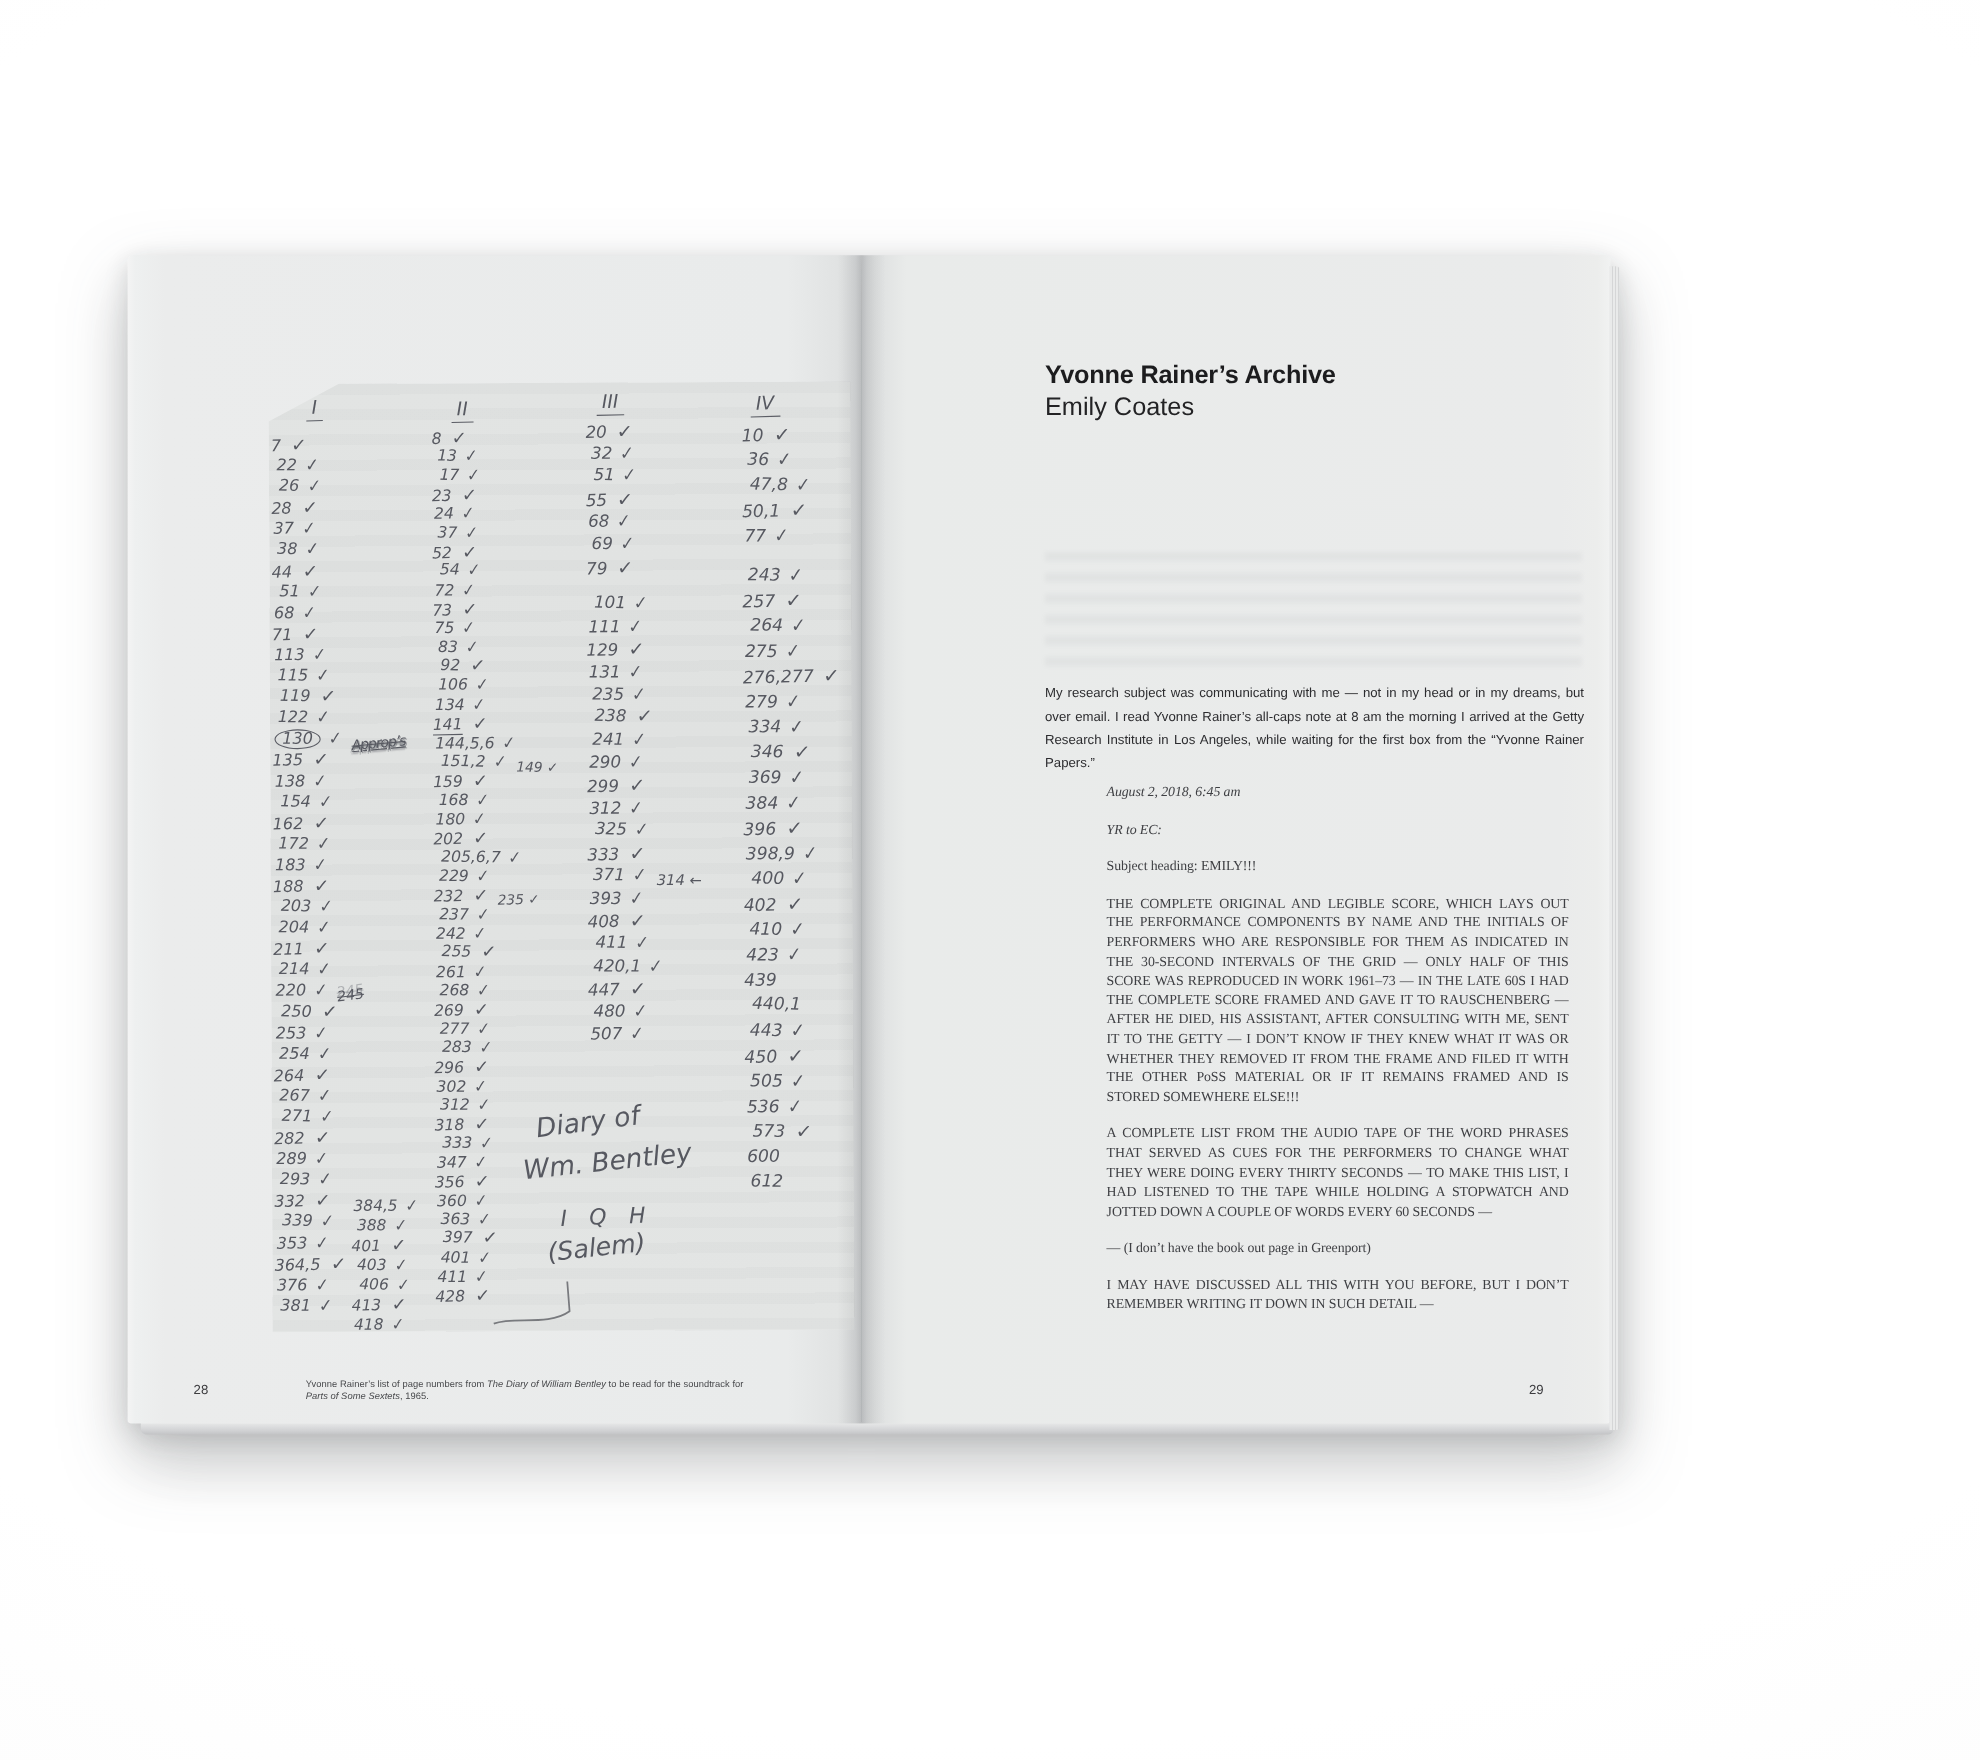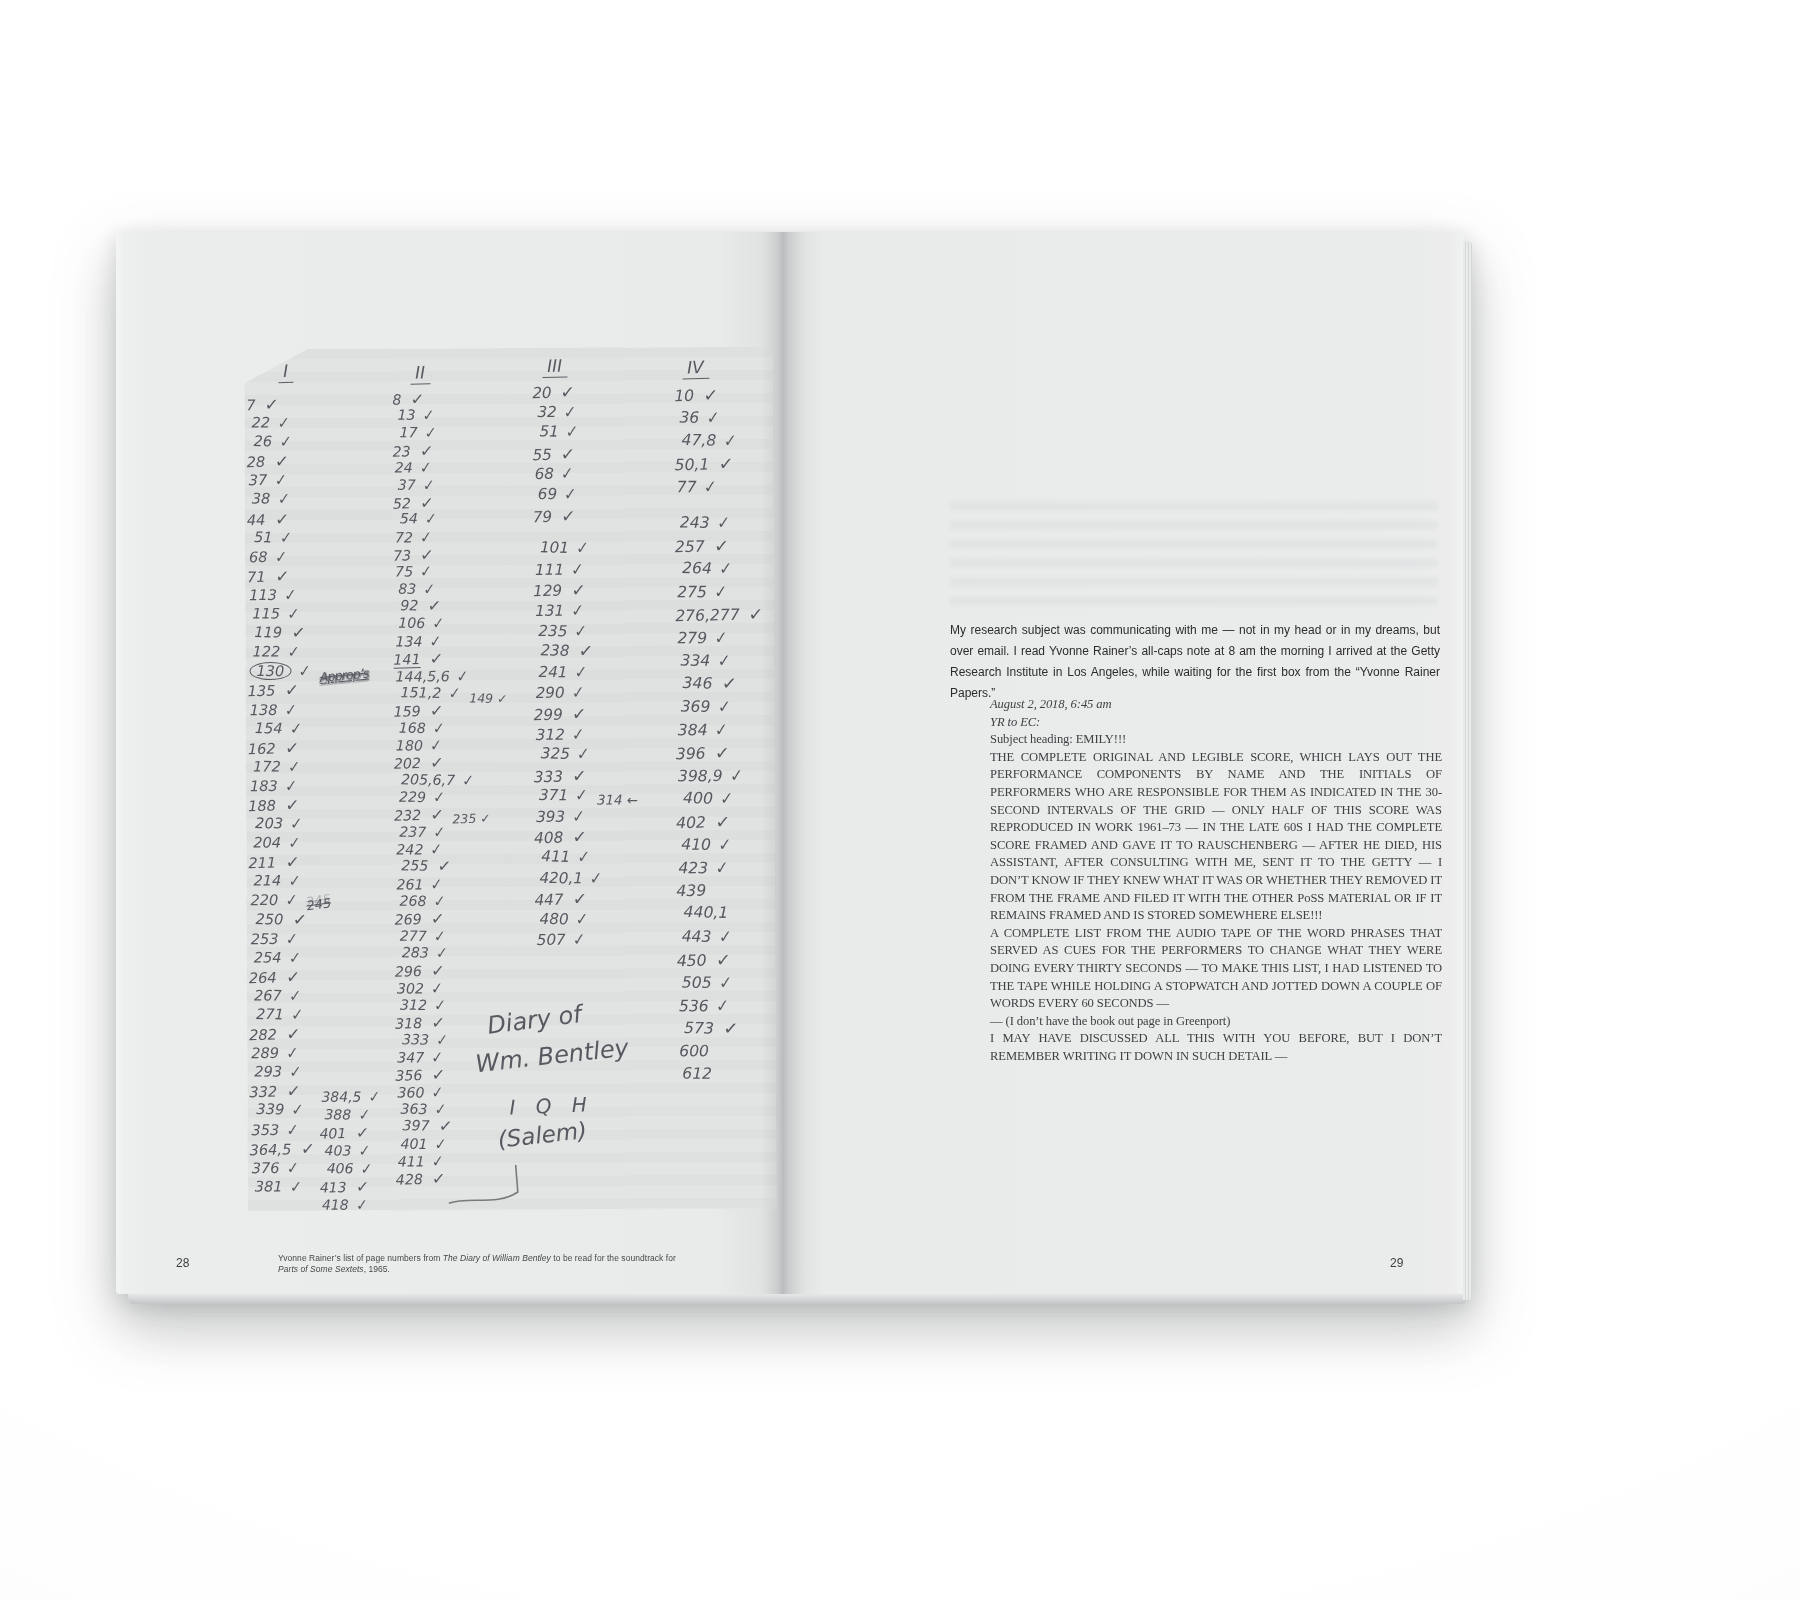--- a/index.html
+++ b/index.html
@@ -75,21 +75,21 @@
   .pagenum.right{left:607px;}
 
   
   .rp-head{position:absolute;left:167px;top:94px;width:500px;color:#1c1c1e;}
   .rp-title{margin:0;font-size:23px;line-height:28px;font-weight:bold;letter-spacing:-.2px;}
   .rp-author{margin:0;font-size:23px;line-height:30px;font-weight:400;color:#232325;}
   .rp-intro{position:absolute;left:167px;top:388px;width:490px;font-size:12px;line-height:21px;
     color:#2c2c2f;text-align:justify;}
   .letter{position:absolute;left:207px;top:464px;width:452px;font-family:"Liberation Serif",serif;
     font-size:12.6px;line-height:17.6px;color:#3e3f43;letter-spacing:-.1px;}
-  .lp{margin:0;text-align:justify;}
+  .lp{margin:16px;text-align:justify;}
   .lp.italic{font-style:italic;}
 </style>
 </head>
 <body>
 
 <div class="photo">
   <div class="book">
 
     <div class="page page-left">
       <div class="scan">
@@ -118,20 +118,24 @@
 
       <div class="caption">
         <span>Yvonne Rainer’s list of page numbers from </span><i>The Diary of William Bentley</i><span> to be read for the soundtrack for</span><br>
         <i>Parts of Some Sextets</i><span>, 1965.</span>
       </div>
       <div class="pagenum left">28</div>
     </div>
 
     <div class="page page-right">
       <div class="showthrough"></div>
+      <div class="rp-head">
+        <h1 class="rp-title">Yvonne Rainer’s Archive</h1>
+        <p class="rp-author">Emily Coates</p>
+      </div>
       <div class="rp-intro">My research subject was communicating with me — not in my head or in my dreams, but over email. I read Yvonne Rainer’s all-caps note at 8 am the morning I arrived at the Getty Research Institute in Los Angeles, while waiting for the first box from the “Yvonne Rainer Papers.”</div>
       <div class="letter">
           <p class="lp italic">August 2, 2018, 6:45 am</p>
           <p class="lp italic">YR to EC:</p>
           <p class="lp plain">Subject heading: EMILY!!!</p>
           <p class="lp caps">THE COMPLETE ORIGINAL AND LEGIBLE SCORE, WHICH LAYS OUT THE PERFORMANCE COMPONENTS BY NAME AND THE INITIALS OF PERFORMERS WHO ARE RESPONSIBLE FOR THEM AS INDICATED IN THE 30-SECOND INTERVALS OF THE GRID — ONLY HALF OF THIS SCORE WAS REPRODUCED IN WORK 1961–73 — IN THE LATE 60S I HAD THE COMPLETE SCORE FRAMED AND GAVE IT TO RAUSCHENBERG — AFTER HE DIED, HIS ASSISTANT, AFTER CONSULTING WITH ME, SENT IT TO THE GETTY — I DON’T KNOW IF THEY KNEW WHAT IT WAS OR WHETHER THEY REMOVED IT FROM THE FRAME AND FILED IT WITH THE OTHER PoSS MATERIAL OR IF IT REMAINS FRAMED AND IS STORED SOMEWHERE ELSE!!!</p>
           <p class="lp caps">A COMPLETE LIST FROM THE AUDIO TAPE OF THE WORD PHRASES THAT SERVED AS CUES FOR THE PERFORMERS TO CHANGE WHAT THEY WERE DOING EVERY THIRTY SECONDS — TO MAKE THIS LIST, I HAD LISTENED TO THE TAPE WHILE HOLDING A STOPWATCH AND JOTTED DOWN A COUPLE OF WORDS EVERY 60 SECONDS —</p>
           <p class="lp plain">— (I don’t have the book out page in Greenport)</p>
           <p class="lp caps">I MAY HAVE DISCUSSED ALL THIS WITH YOU BEFORE, BUT I DON’T REMEMBER WRITING IT DOWN IN SUCH DETAIL —</p>
         </div>

